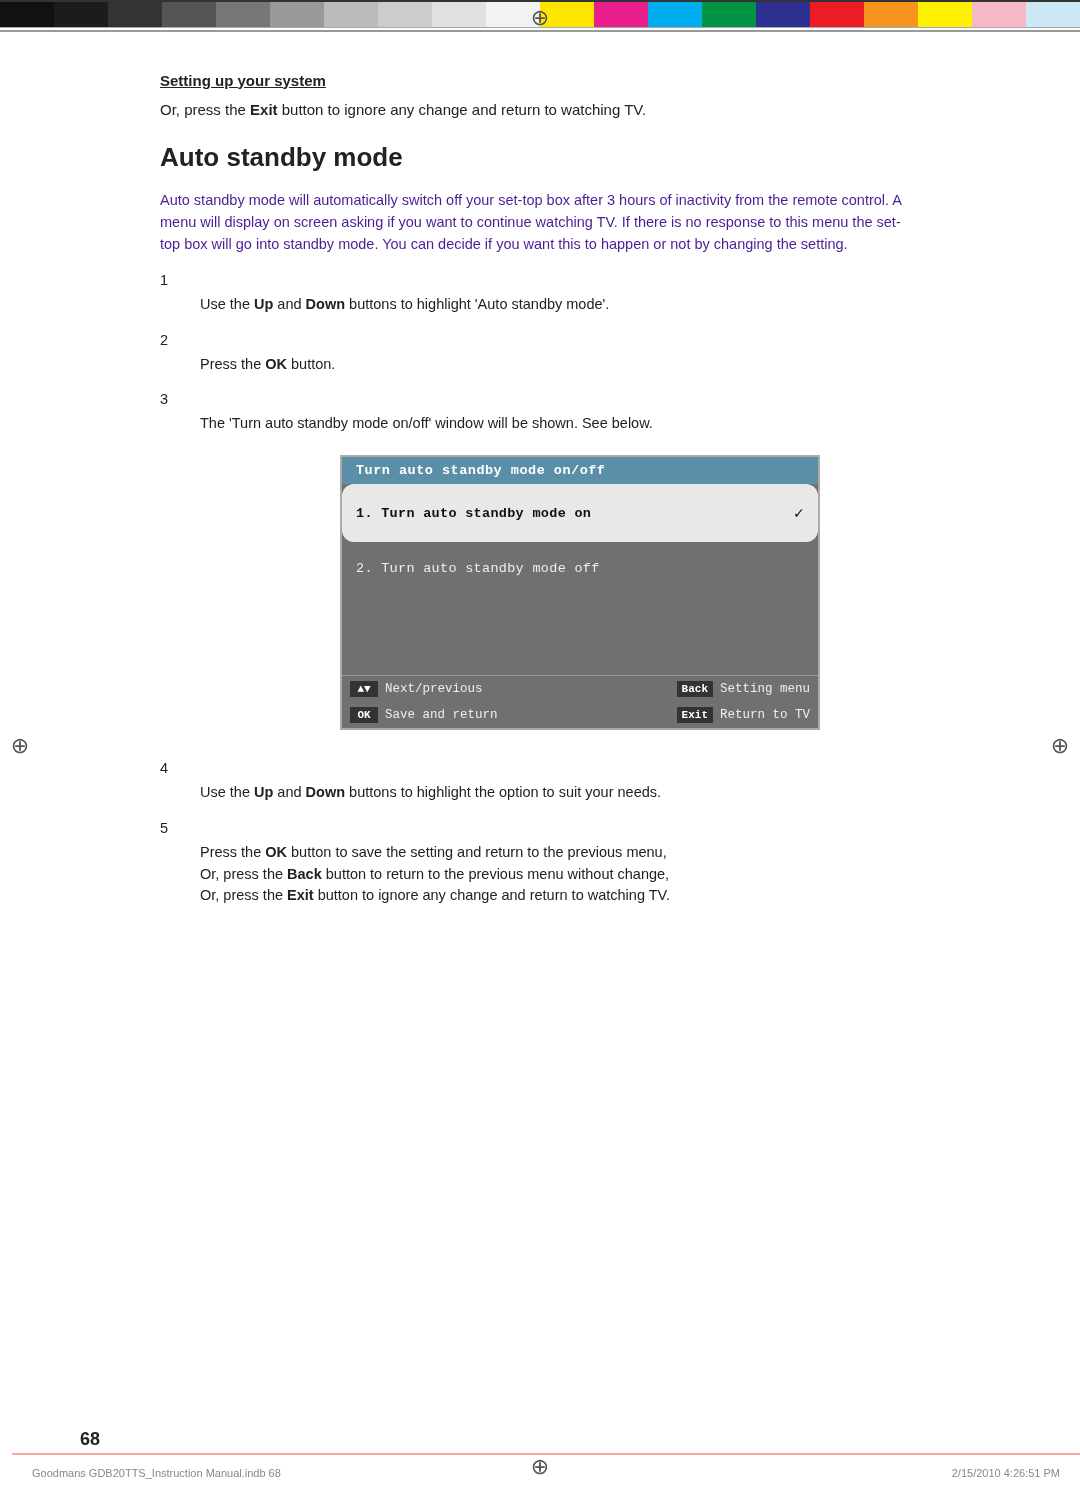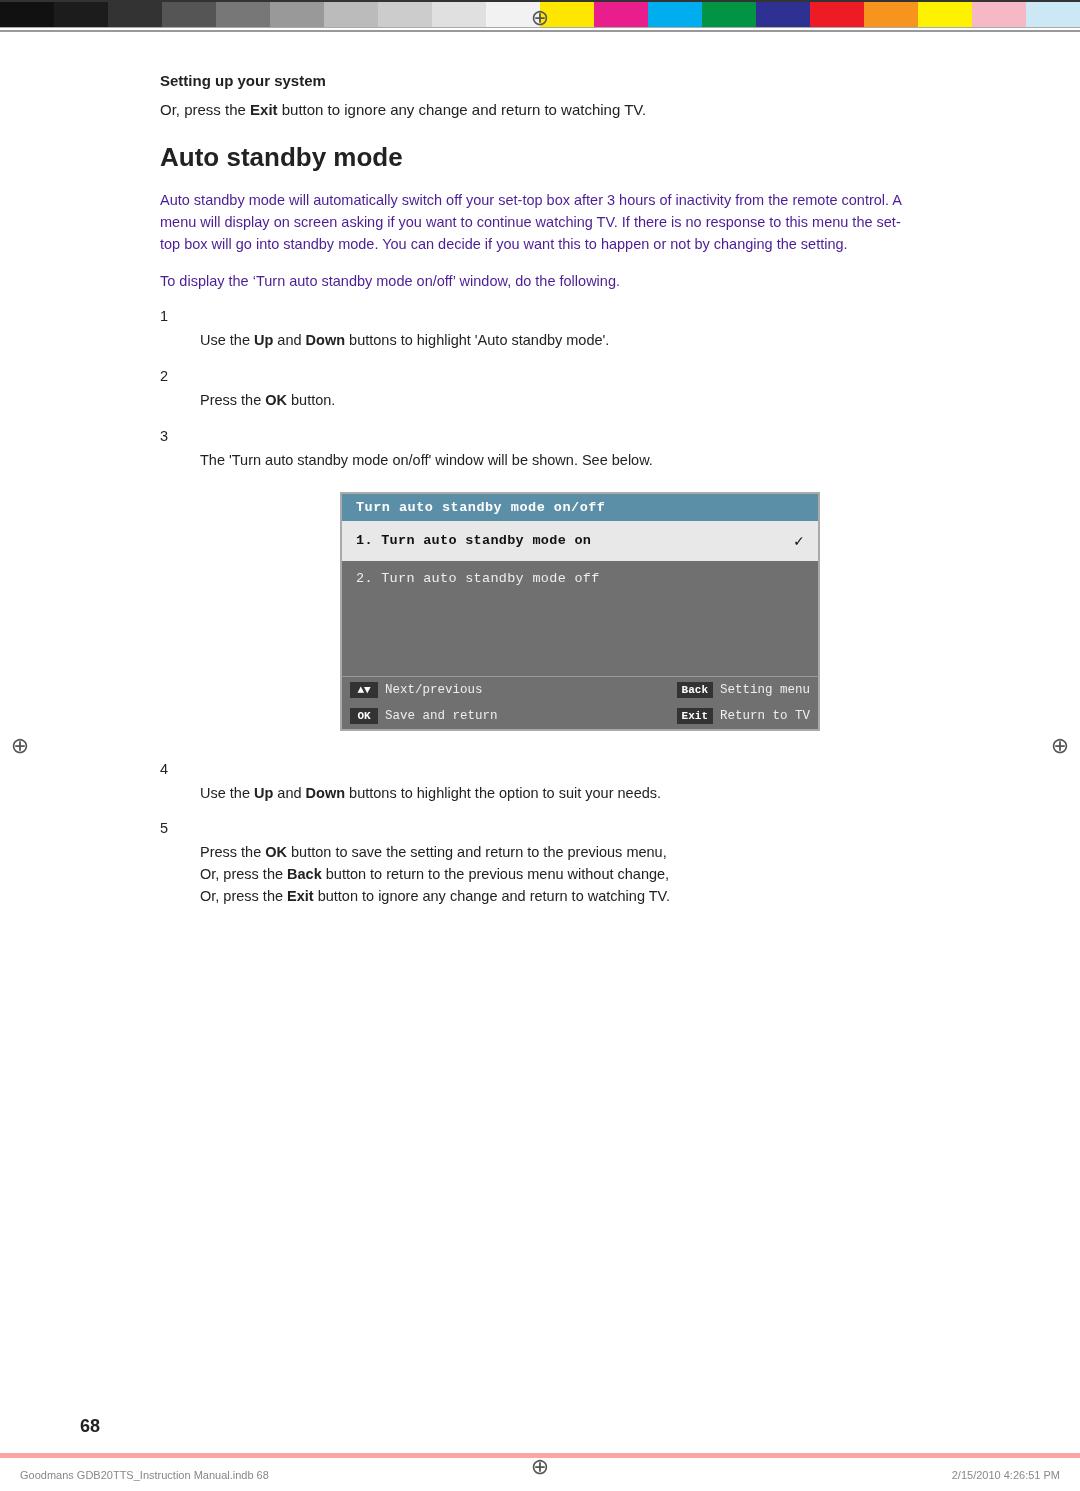--- a/index.html
+++ b/index.html
@@ -43,20 +43,21 @@
     .main-content {
       padding: 40px 80px 60px 80px;
       max-width: 920px;
       margin: 0 auto;
     }
 
     .section-heading {
       font-size: 15px;
       font-weight: bold;
       margin-bottom: 12px;
+      text-decoration: underline;
     }
 
     .intro-text {
       font-size: 15px;
       margin-bottom: 24px;
       color: #222;
     }
 
     .chapter-title {
       font-size: 26px;
@@ -113,24 +114,25 @@
     .tv-menu-title {
       background: #5b8fa8;
       color: #fff;
       padding: 6px 14px;
       font-size: 13.5px;
       letter-spacing: 0.5px;
       font-weight: bold;
     }
 
     .tv-menu-item {
-      padding: 10px 14px;
+      padding: 19px 14px;
       color: #eee;
       font-size: 13.5px;
       letter-spacing: 0.3px;
+      border-radius: 12px;
     }
 
     .tv-menu-item.selected {
       background: #e8e8e8;
       color: #111;
       font-weight: bold;
       display: flex;
       align-items: center;
       justify-content: space-between;
     }
@@ -170,35 +172,35 @@
       min-width: 28px;
     }
 
     .tv-btn-triangle {
       font-size: 11px;
     }
 
     
     .page-number {
       position: absolute;
-      bottom: 54px;
+      bottom: 41px;
       left: 80px;
       font-size: 18px;
       font-weight: bold;
       color: #222;
     }
 
     
     .footer-bar {
       position: absolute;
       bottom: 0;
-      left: 0;
+      left: 12px;
       right: 0;
       height: 38px;
-      border-top: 5px solid #fca5a5;
+      border-top: 2px solid #fca5a5;
       display: flex;
       align-items: center;
       justify-content: space-between;
       padding: 0 20px;
       font-size: 11px;
       color: #888;
     }
 
     .crosshair-bottom-center {
       position: absolute;
@@ -270,21 +272,20 @@
   <div class="section-heading">Setting up your system</div>
 
   <p class="intro-text">
     <span>Or, press the </span><strong>Exit</strong><span> button to ignore any change and return to watching TV.</span>
   </p>
 
   <h1 class="chapter-title">Auto standby mode</h1>
 
   <p class="body-text">Auto standby mode will automatically switch off your set-top box after 3 hours of inactivity from the remote control. A menu will display on screen asking if you want to continue watching TV. If there is no response to this menu the set-top box will go into standby mode. You can decide if you want this to happen or not by changing the setting.</p>
 
-  <p class="body-text">To display the ‘Turn auto standby mode on/off’ window, do the following.</p>
 
   <ol class="numbered-list">
     <li>
       <span class="list-num">1</span>
       <span class="list-text">Use the <strong>Up</strong> and <strong>Down</strong> buttons to highlight 'Auto standby mode'.</span>
     </li>
     <li>
       <span class="list-num">2</span>
       <span class="list-text">Press the <strong>OK</strong> button.</span>
     </li>

